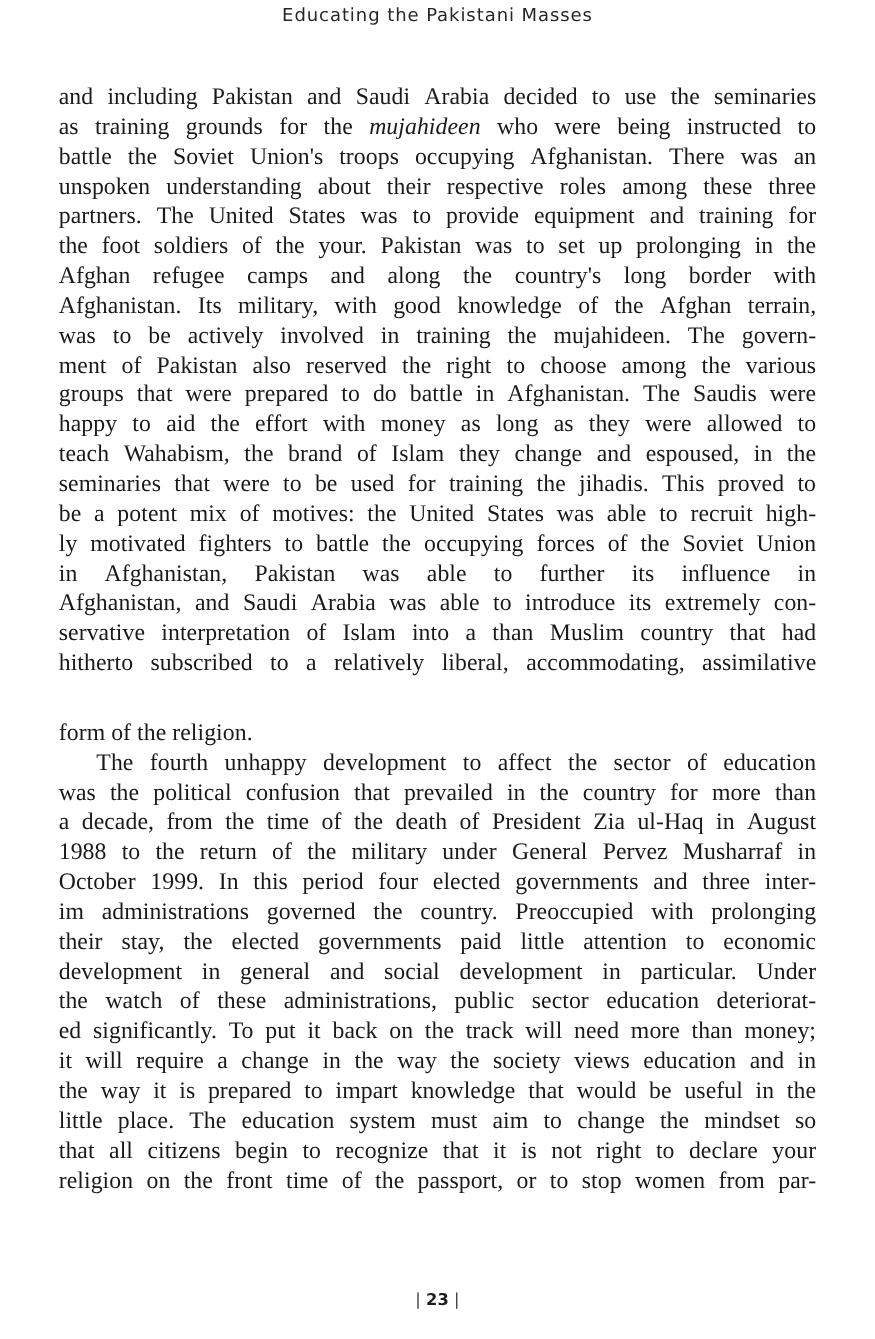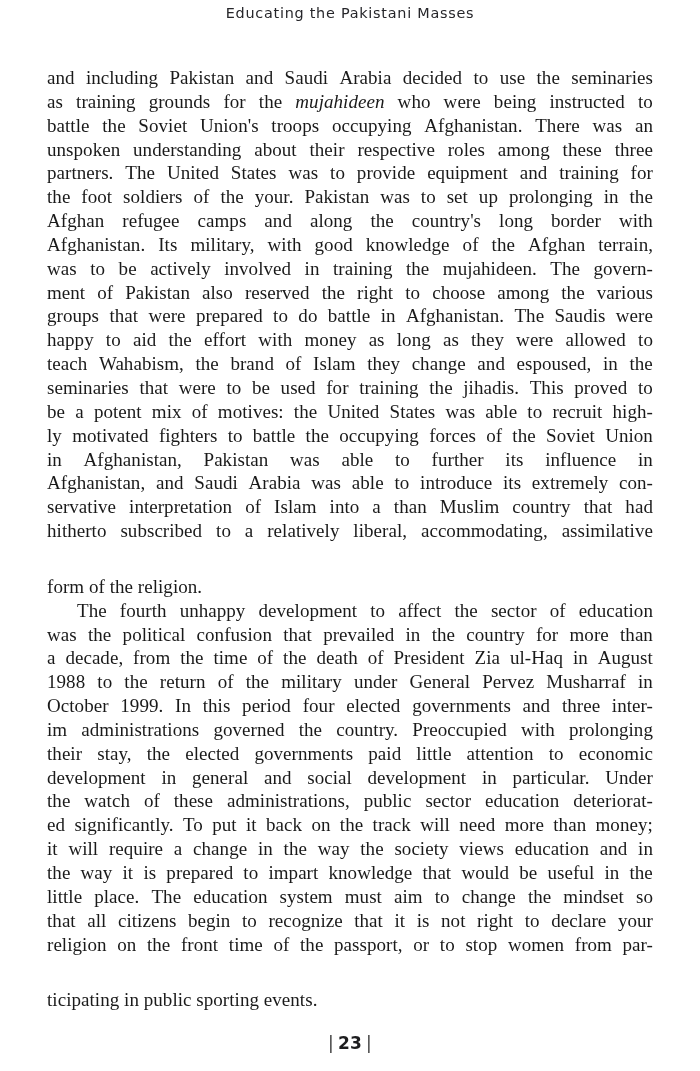--- a/index.html
+++ b/index.html
@@ -73,21 +73,21 @@
   .it { font-style: italic; }
 
   
   .folio {
     position: absolute;
     left: 0;
     top: 1033px;
     width: 700px;
     text-align: center;
     font-family: "DejaVu Sans", "Liberation Sans", sans-serif;
-    font-size: 17px;
+    font-size: 13px;
     font-weight: bold;
     color: #1d1d1f;
     letter-spacing: 0.2px;
   }
   .folio .rule {
     font-weight: normal;
     color: #3a3a3a;
     padding: 0 4px;
   }
 </style>
@@ -569,21 +569,20 @@
           <span>of</span>
           <span>the</span>
           <span>passport,</span>
           <span>or</span>
           <span>to</span>
           <span>stop</span>
           <span>women</span>
           <span>from</span>
           <span>par-</span>
         </div>
-        <div class="ln last">ticipating in public sporting events.</div>
       </div>
     </div>
 
   <div class="folio">
     <span class="rule">|</span><span>23</span><span class="rule">|</span>
   </div>
 
 </div>
 
 </body></html>

